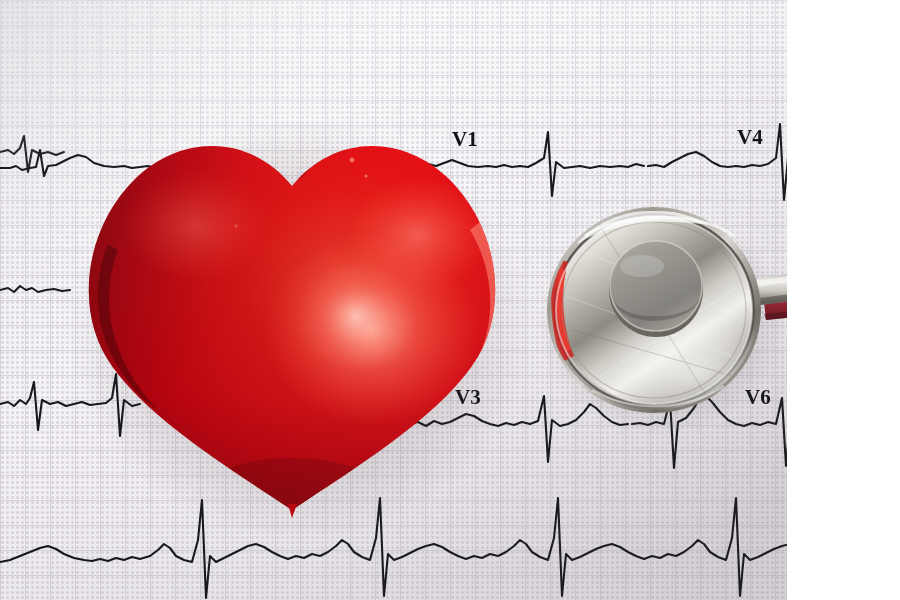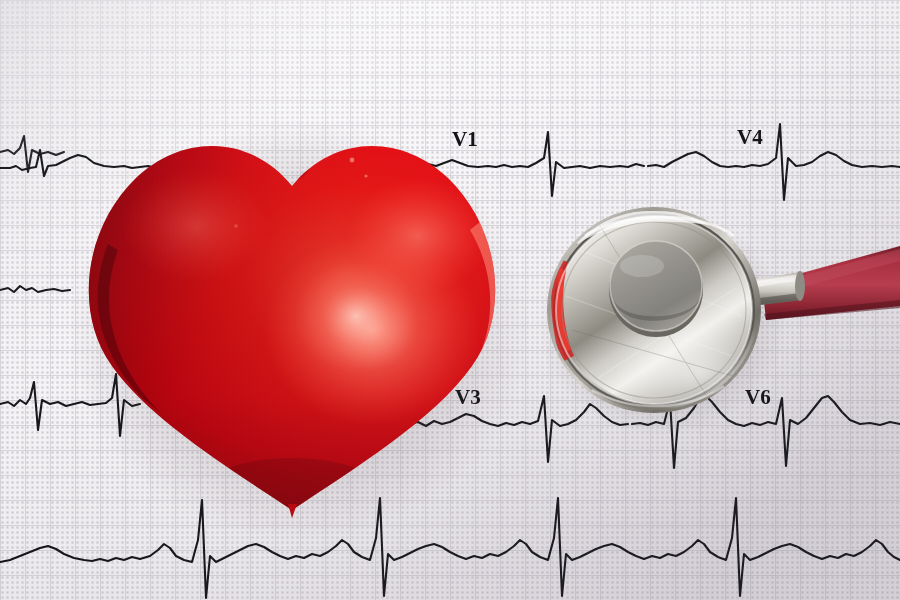--- a/index.html
+++ b/index.html
@@ -1,17 +1,17 @@
 <!DOCTYPE html>
 <html><head>
 <meta charset="utf-8">
 <style>
   html,body{margin:0;padding:0;background:#fff;}
   #scene{
-    position:relative;width:900px;height:600px;overflow:hidden;
+    position:relative;width:787px;height:600px;overflow:hidden;
     font-family:"Liberation Serif",serif;background:#d946ef;
   }
   #scene svg{position:absolute;left:0;top:0;}
 </style>
 </head>
 <body>
 
 <div id="scene">
 
   <svg width="900" height="600" viewBox="0 0 900 600">

